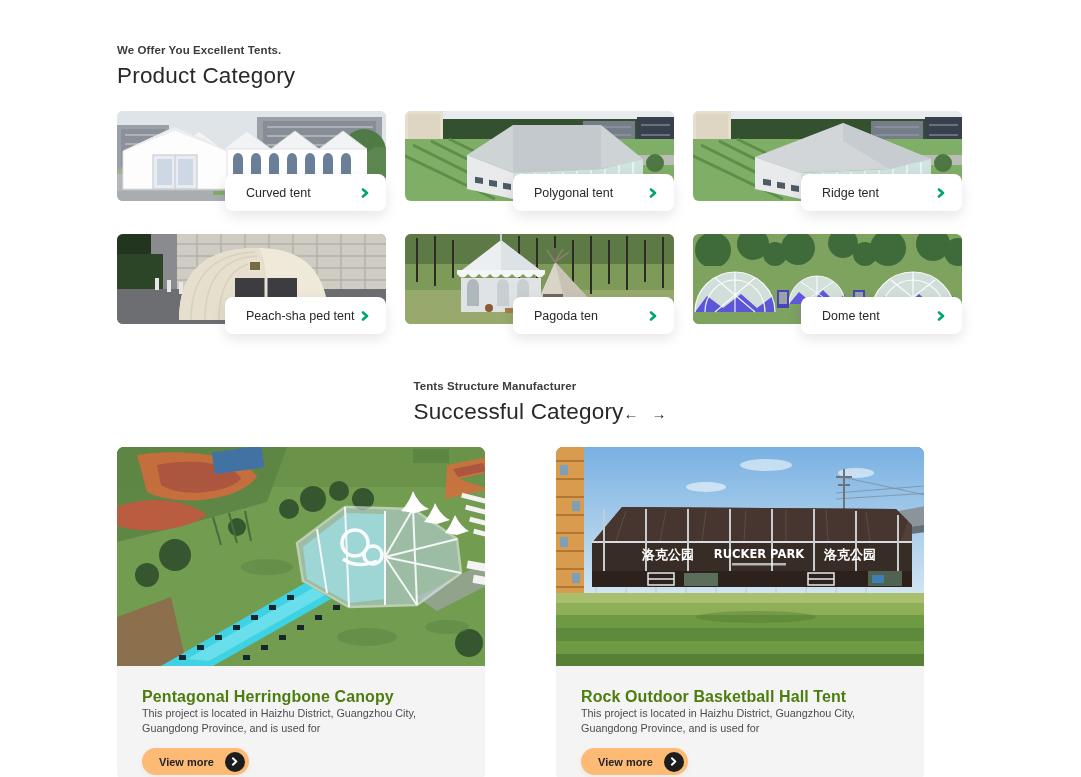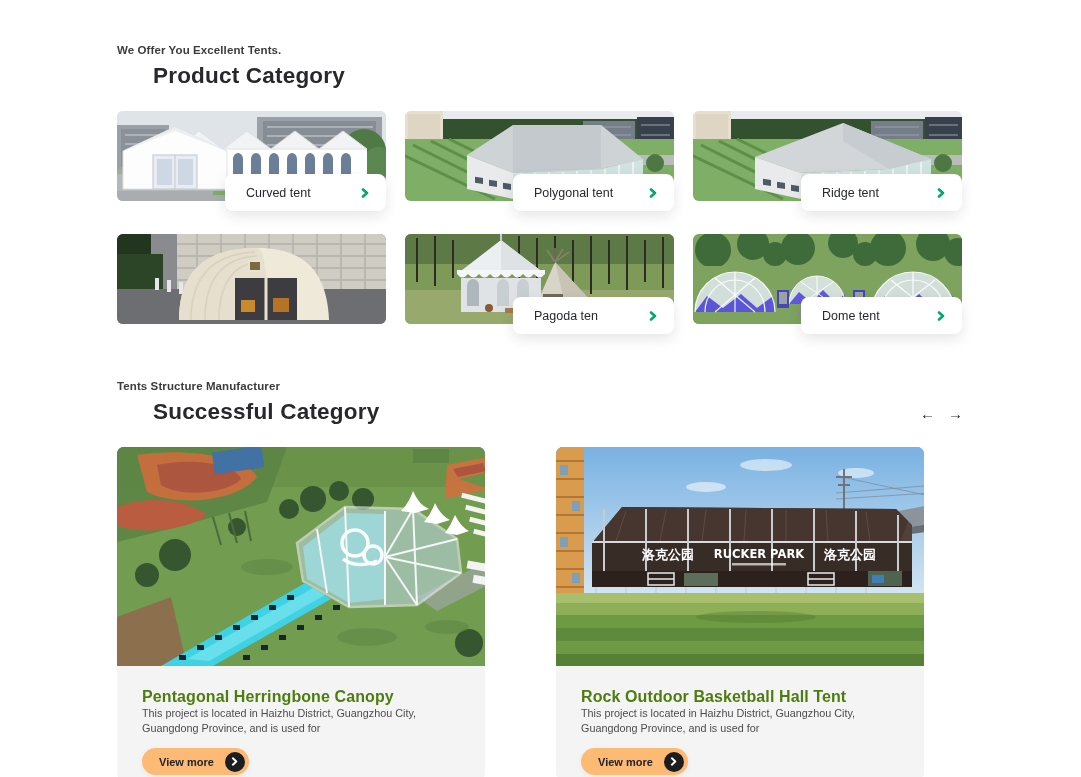--- a/index.html
+++ b/index.html
@@ -1,36 +1,36 @@
 <!DOCTYPE html>
 <html><head>
 <meta charset="utf-8">
 <style>
   * { margin:0; padding:0; box-sizing:border-box; }
   html,body { width:1081px; height:777px; background:#ffffff; overflow:hidden;
     font-family:"Liberation Sans","DejaVu Sans",sans-serif; }
   .container { width:846px; margin-left:117px; padding-top:44px; }
 
   .eyebrow { font-size:11.5px; font-weight:700; color:#3c3c3f; letter-spacing:.1px; }
-  .section-title { font-size:22.5px; font-weight:700; color:#28282c; margin-top:7px; letter-spacing:.2px;margin-left:36px; }
+  .section-title { font-size:22.5px; font-weight:400; color:#28282c; margin-top:7px; letter-spacing:.2px; }
 
   
   .cat-grid { margin-top:22px; display:grid; grid-template-columns:repeat(3,269px); column-gap:19px; row-gap:23px; }
   .tile { position:relative; width:269px; height:100px; cursor:pointer; }
   .tile-img { width:269px; height:90px; border-radius:6px; overflow:hidden; background:#dfe3e7; }
   .tile-img svg { display:block; }
   .tile-label { position:absolute; right:0; bottom:0; width:161px; height:37px; background:#ffffff;
     border-radius:8px; box-shadow:0 5px 14px rgba(0,0,0,.10); display:flex; align-items:center;
     padding:0 16px 0 21px; }
   .tile-label span.txt { font-size:12.5px; font-weight:400; color:#25282c; flex:1; white-space:nowrap; }
   .chev { width:10px; height:10px; flex:0 0 auto; }
   .chev polyline { fill:none; stroke:#00a76b; stroke-width:2.6; stroke-linecap:round; stroke-linejoin:round; }
 
   
-  .proj-head { margin-top:46px; display:flex; justify-content:space-between; align-items:flex-end; }
+  .proj-head { margin-top:46px; display:flex; justify-content:center; align-items:flex-end; }
   .proj-arrows { display:flex; gap:13px; padding-bottom:4px; }
   .proj-arrow { font-size:15px; color:#2a2a2e; cursor:pointer; line-height:1; font-weight:400; }
 
   .proj-grid { margin-top:22px; display:grid; grid-template-columns:repeat(2,406px); column-gap:33px; }
   .proj-card { width:368px; border-radius:7px; overflow:hidden; }
   .proj-img { width:406px; height:219px; background:#88a; cursor:pointer; }
   .proj-img svg { display:block; }
   .proj-info { background:#f4f4f4; padding:22px 24px 18px 25px; height:114px; }
   .proj-title { font-size:16px; font-weight:700; color:#4d7c0f; letter-spacing:.1px; }
   .proj-desc { font-size:10.8px; color:#4c4c4f; line-height:1.35; }
@@ -254,20 +254,26 @@
               <path d="M88,86 C88,44 106,24 140,22"></path>
               <path d="M102,86 C102,50 116,30 142,28"></path>
             </g>
             <rect x="118" y="44" width="62" height="42" fill="#3c3c41"></rect>
             <line x1="149" y1="44" x2="149" y2="86" stroke="#e8e2d2" stroke-width="3"></line>
             <rect x="124" y="66" width="14" height="12" fill="#c98a2e"></rect>
             <rect x="156" y="64" width="16" height="14" fill="#b57425"></rect>
             <rect x="131" y="26" width="14" height="12" fill="#e8e2d2"></rect>
             <rect x="133" y="28" width="10" height="8" fill="#7a6a3f"></rect>
           </svg>
+        </div>
+        <div class="tile-label">
+          <span class="txt">Peach-sha ped tent</span>
+          <svg class="chev" viewBox="0 0 10 10">
+              <polyline points="3,1.5 7,5 3,8.5"></polyline>
+            </svg>
         </div>
       </div>
 
       <div class="tile">
         <div class="tile-img">
           <svg width="269" height="90" viewBox="0 0 269 90" preserveAspectRatio="none">
             <rect width="269" height="90" fill="#8fa468"></rect>
             <rect x="0" y="0" width="269" height="34" fill="#5d7a46"></rect>
             <rect x="0" y="30" width="269" height="26" fill="#7e9a58"></rect>
             <rect x="0" y="56" width="269" height="34" fill="#97a96c"></rect>

